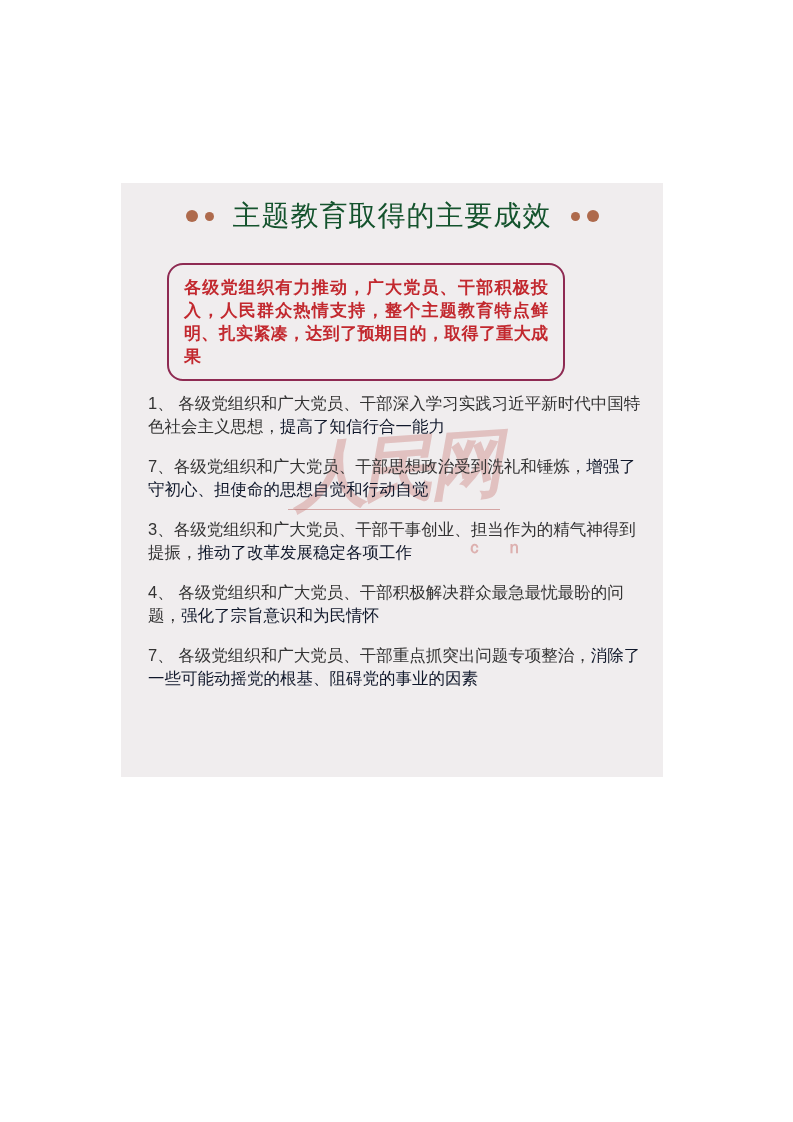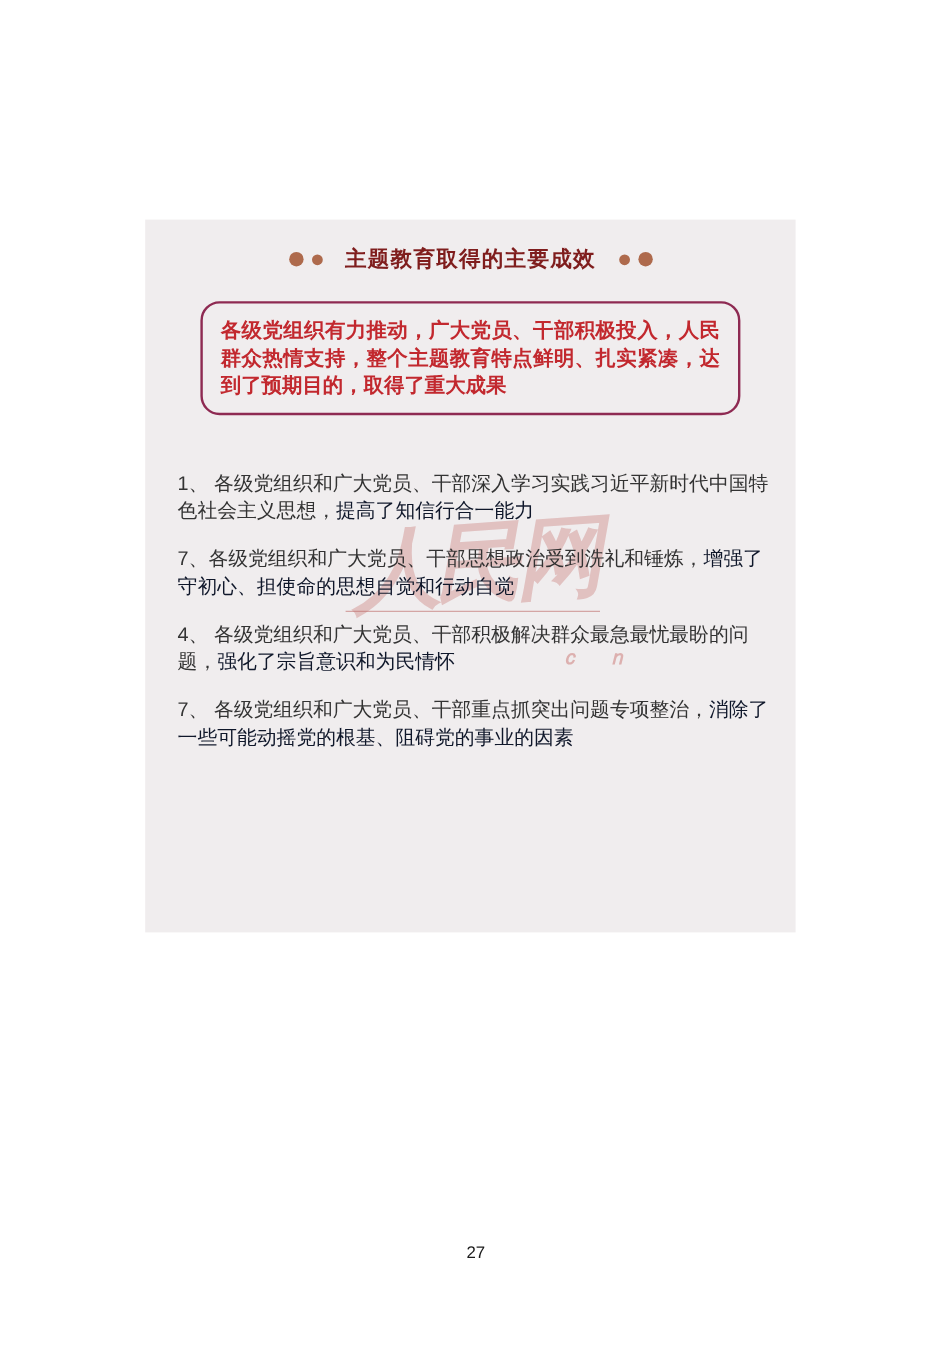--- a/index.html
+++ b/index.html
@@ -32,33 +32,33 @@
   }
   .dot {
     border-radius: 50%;
     background: #ae6a4c;
     display: inline-block;
   }
   .dot.big { width: 12px; height: 12px; }
   .dot.small { width: 9px; height: 9px; }
   .title-text {
     font-family: "Liberation Serif", "DejaVu Serif", serif;
-    font-weight: bold;
-    font-size: 18px;
-    color: #7f1d1d;
+    font-weight: normal;
+    font-size: 28px;
+    color: #14532d;
     letter-spacing: 1px;
     margin: 0 12px;
     white-space: nowrap;
   }
   
   .summary-box {
     position: absolute;
     left: 46px;
-    top: 68px;
-    width: 450px;
+    top: 80px;
+    width: 398px;
     box-sizing: border-box;
     border: 2px solid #8e2a52;
     border-radius: 16px;
     background: transparent;
     padding: 11px 15px;
   }
   .summary-text {
     font-size: 17px;
     font-weight: bold;
     color: #c2282e;
@@ -117,21 +117,20 @@
   }
   .wm-cn {
     position: absolute;
     left: 345px;
     top: 353px;
     font-size: 17px;
     font-weight: bold;
     letter-spacing: 9px;
     color: rgba(201, 115, 112, 0.5);
     white-space: nowrap;
-    font-style: italic;
   }
   
   .page-number {
     position: absolute;
     left: 0;
     right: 0;
     top: 1035px;
     text-align: center;
     font-size: 14px;
     color: #1a1a1a;
@@ -160,22 +159,22 @@
         <span class="dot big"></span>
       </div>
 
       <div class="summary-box">
         <div class="summary-text">各级党组织有力推动，广大党员、干部积极投入，人民群众热情支持，整个主题教育特点鲜明、扎实紧凑，达到了预期目的，取得了重大成果</div>
       </div>
 
       <div class="items">
         <p class="item"><span class="t-black">1、 各级党组织和广大党员、干部深入学习实践习近平新时代中国特色社会主义思想，</span><span class="t-red">提高了知信行合一能力</span></p>
         <p class="item"><span class="t-black">7、各级党组织和广大党员、干部思想政治受到洗礼和锤炼，</span><span class="t-red">增强了守初心、担使命的思想自觉和行动自觉</span></p>
+        <p class="item"><span class="t-black">3、各级党组织和广大党员、干部干事创业、担当作为的精气神得到提振，</span><span class="t-red">推动了改革发展稳定各项工作</span></p>
         <p class="item"><span class="t-black">4、 各级党组织和广大党员、干部积极解决群众最急最忧最盼的问题，</span><span class="t-red">强化了宗旨意识和为民情怀</span></p>
         <p class="item"><span class="t-black">7、 各级党组织和广大党员、干部重点抓突出问题专项整治，</span><span class="t-red">消除了一些可能动摇党的根基、阻碍党的事业的因素</span></p>
       </div>
 
     </div>
   </div>
 
-  <div class="page-number">27</div>
 
 </div>
 
 </body></html>

